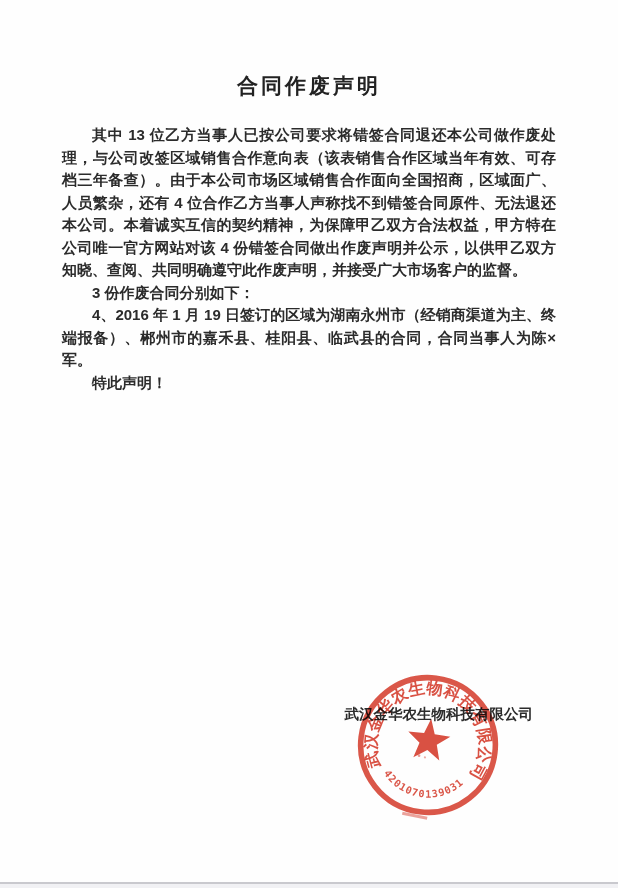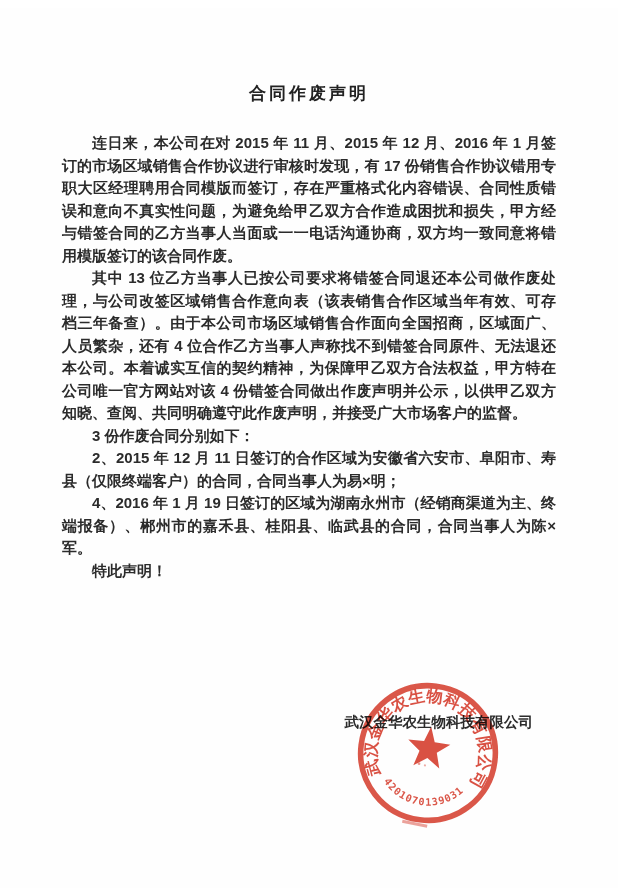--- a/index.html
+++ b/index.html
@@ -8,24 +8,24 @@
     background: #ffffff;
     font-family: "Liberation Sans", "DejaVu Sans", sans-serif;
   }
   .page {
     position: relative;
     width: 618px; height: 888px;
     background: #fefefe;
     color: #2b2b2b;
   }
   .doc-title {
-    margin: 8px;
+    margin: 0;
     padding-top: 74px;
     text-align: center;
-    font-size: 17px;
+    font-size: 21px;
     line-height: 24px;
     font-weight: 700;
     letter-spacing: 3px;
     color: #222;
   }
   .doc-body {
     margin: 26px auto 0 auto;
     width: 494px;
     font-size: 15px;
     line-height: 22.5px;
@@ -88,24 +88,22 @@
   }
 </style>
 </head>
 <body>
 
 <div class="page">
 
   <h1 class="doc-title">合同作废声明</h1>
 
   <div class="doc-body">
-    <p>连日来，本公司在对 2015 年 11 月、2015 年 12 月、2016 年 1 月签订的市场区域销售合作协议进行审核时发现，有 17 份销售合作协议错用专职大区经理聘用合同模版而签订，存在严重格式化内容错误、合同性质错误和意向不真实性问题，为避免给甲乙双方合作造成困扰和损失，甲方经与错签合同的乙方当事人当面或一一电话沟通协商，双方均一致同意将错用模版签订的该合同作废。</p>
     <p>其中 13 位乙方当事人已按公司要求将错签合同退还本公司做作废处理，与公司改签区域销售合作意向表（该表销售合作区域当年有效、可存档三年备查）。由于本公司市场区域销售合作面向全国招商，区域面广、人员繁杂，还有 4 位合作乙方当事人声称找不到错签合同原件、无法退还本公司。本着诚实互信的契约精神，为保障甲乙双方合法权益，甲方特在公司唯一官方网站对该 4 份错签合同做出作废声明并公示，以供甲乙双方知晓、查阅、共同明确遵守此作废声明，并接受广大市场客户的监督。</p>
     <p>3 份作废合同分别如下：</p>
-    <p>2、2015 年 12 月 11 日签订的合作区域为安徽省六安市、阜阳市、寿县（仅限终端客户）的合同，合同当事人为易×明；</p>
     <p>4、2016 年 1 月 19 日签订的区域为湖南永州市（经销商渠道为主、终端报备）、郴州市的嘉禾县、桂阳县、临武县的合同，合同当事人为陈×军。</p>
     <p>特此声明！</p>
   </div>
 
   <div class="signature-block">
     <div>武汉金华农生物科技有限公司</div>
   </div>
 
   <div class="seal">
     <svg viewBox="0 0 160 160" xmlns="http://www.w3.org/2000/svg">

